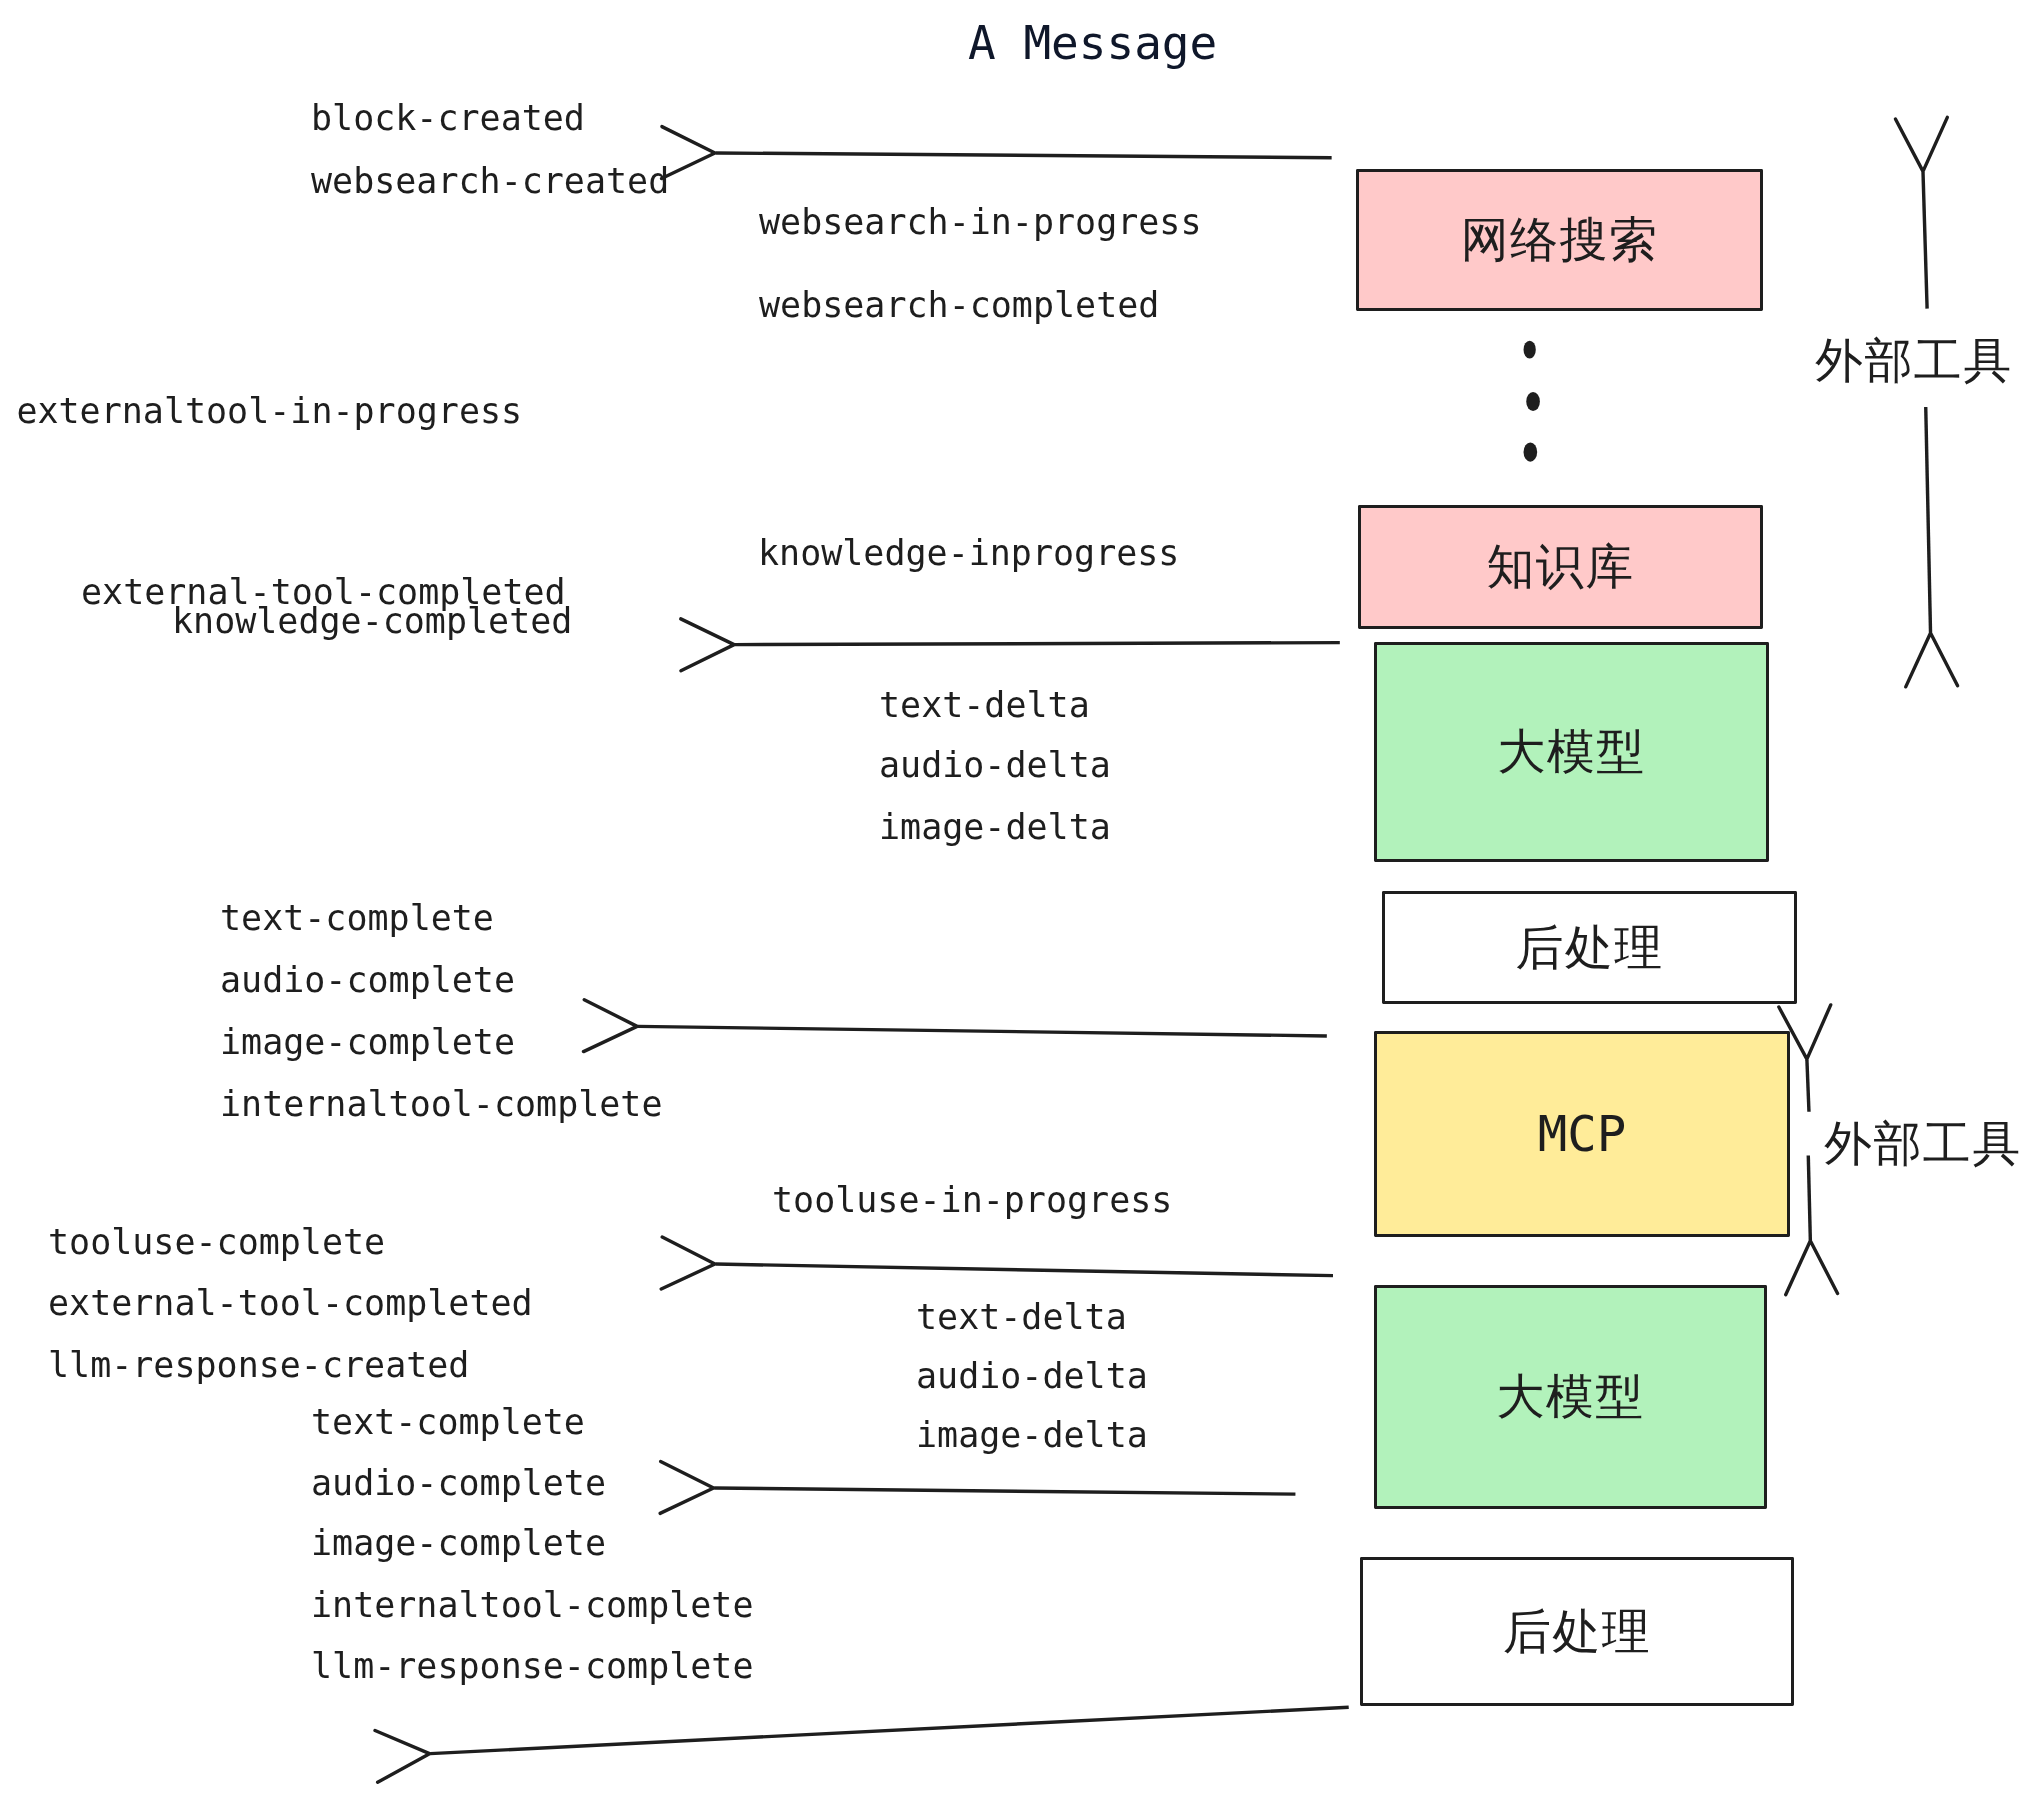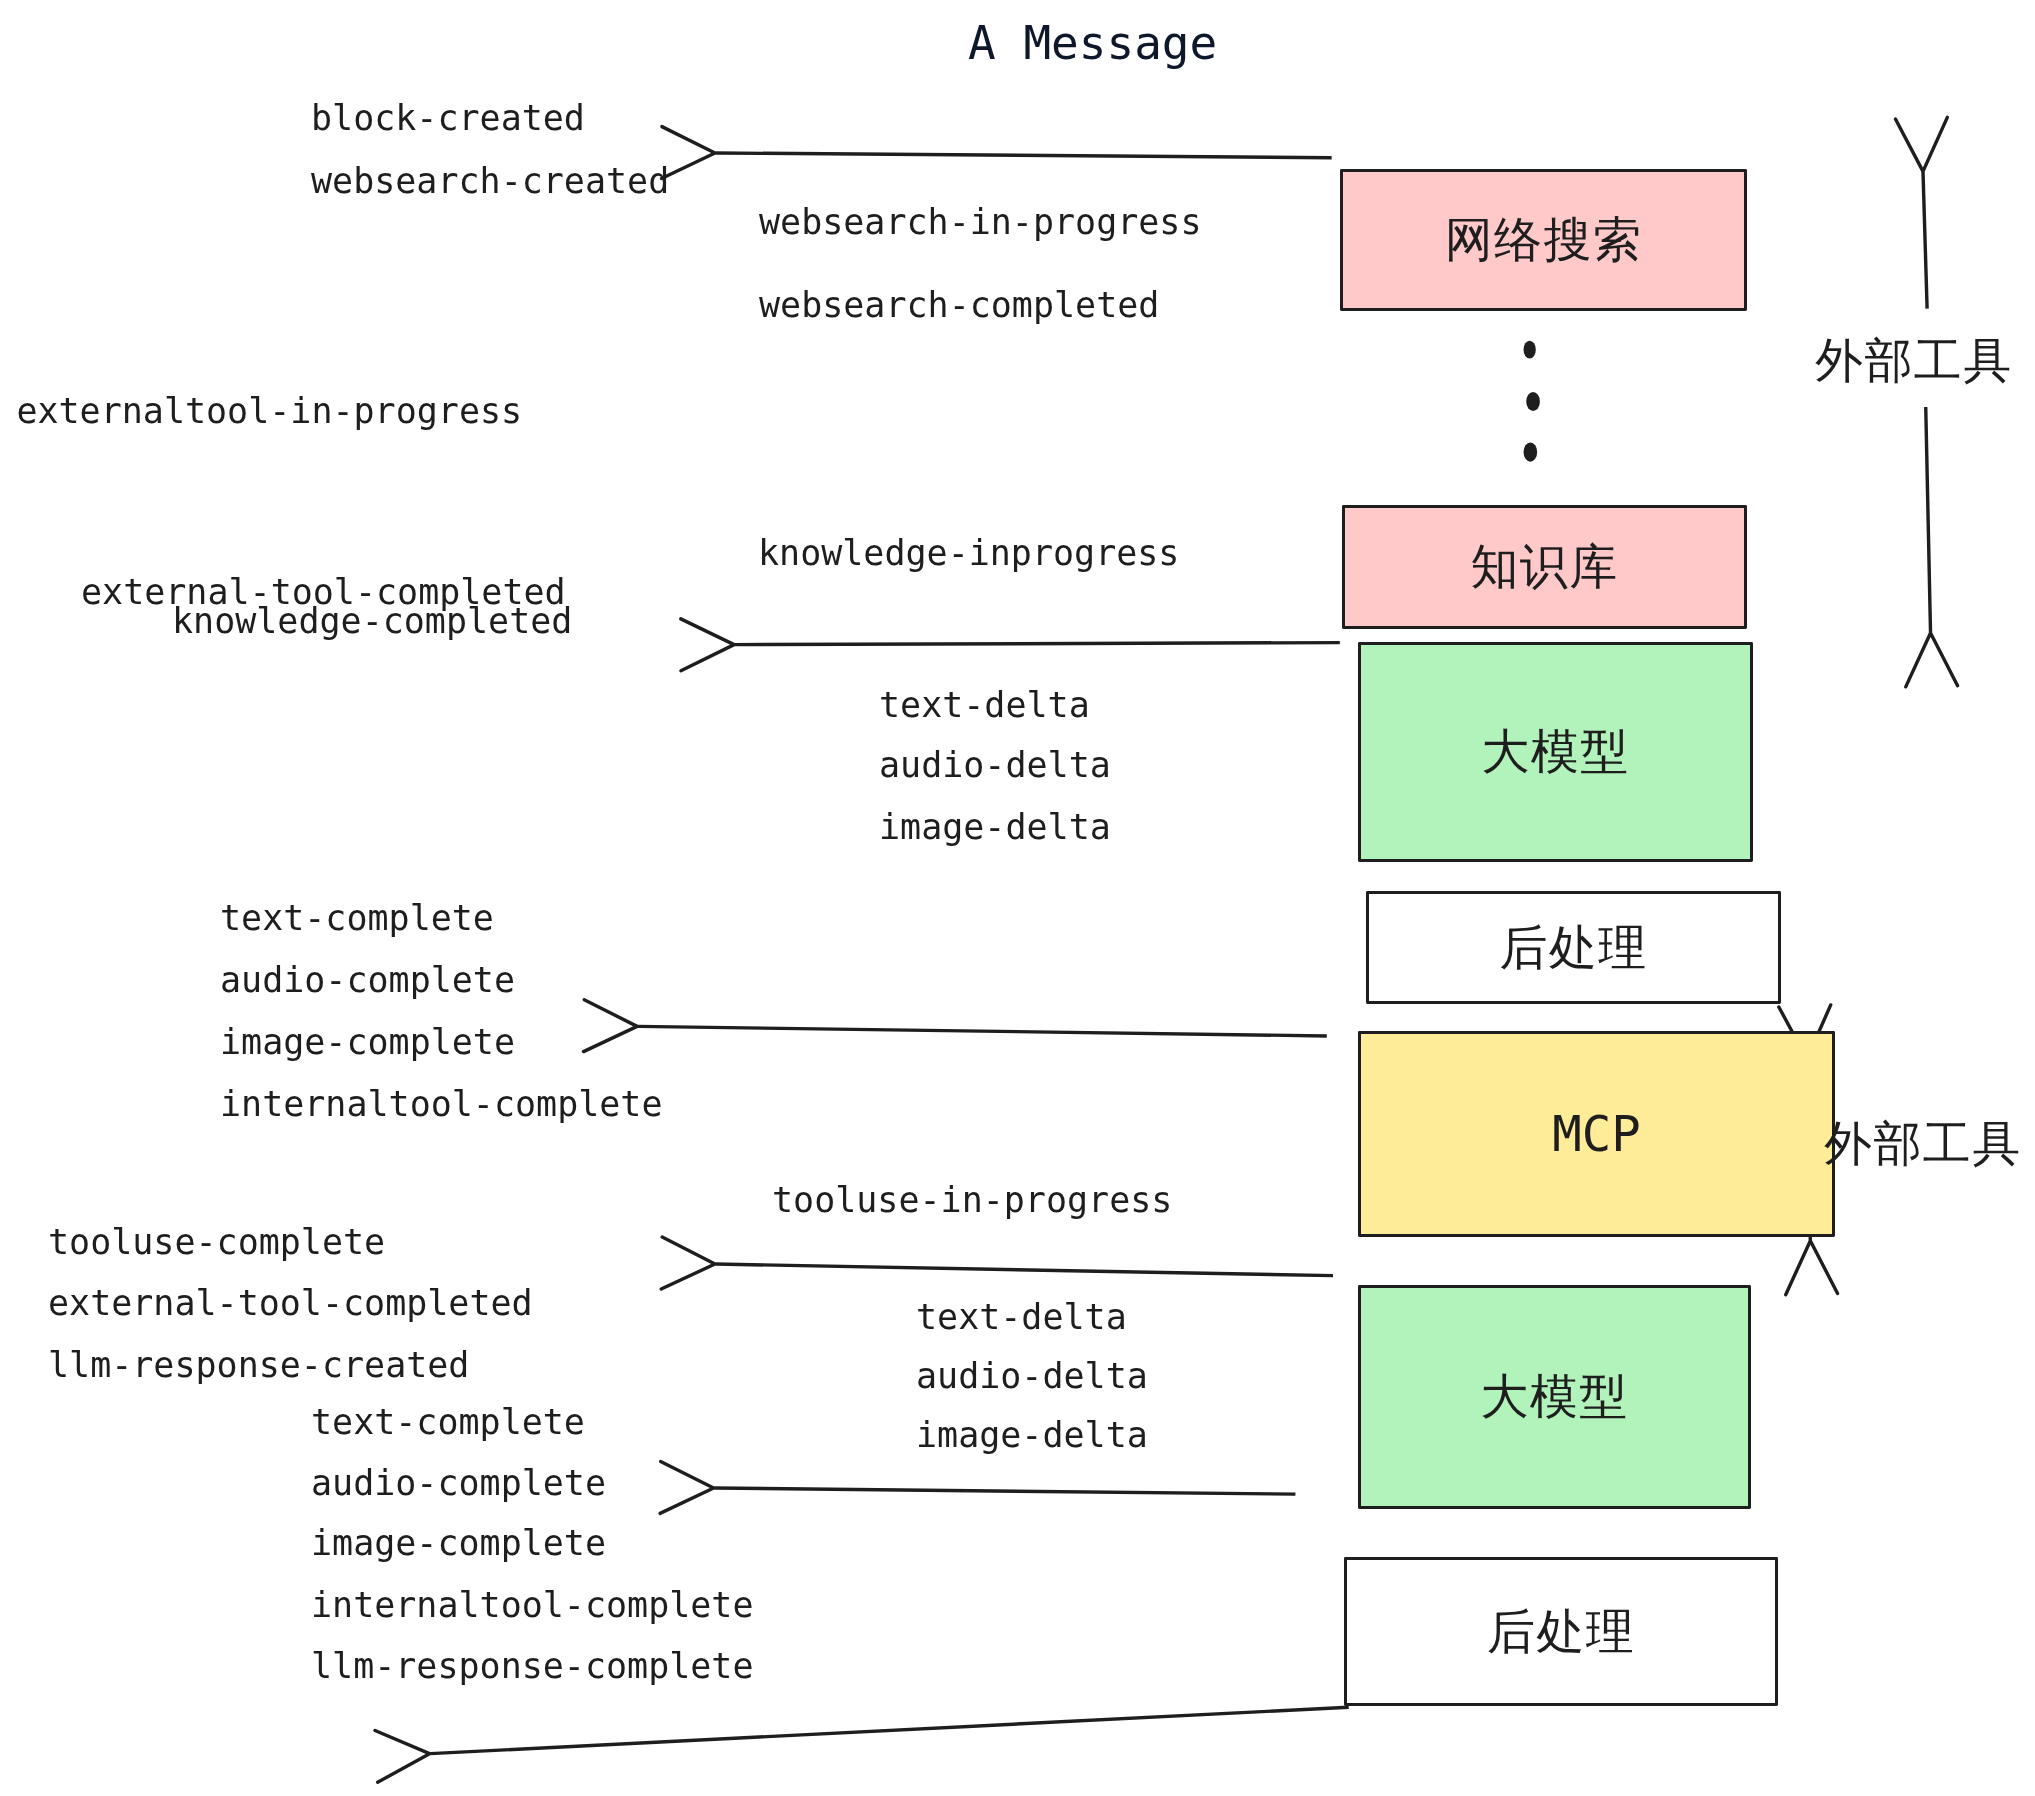--- a/index.html
+++ b/index.html
@@ -27,20 +27,21 @@
   }
   .node{
     position:absolute;
     border:3.4px solid #1e1e1e;
     border-radius:1.4px;
     display:flex;
     align-items:center;
     justify-content:center;
     box-sizing:border-box;
     background:#ffffff;
+    margin-left:16px;
   }
   .node .lbl{
     font-family:"DejaVu Sans", sans-serif;
     font-size:48px;
     color:#1e1e1e;
     letter-spacing:1.4px;
     white-space:nowrap;
   }
   .node .lbl.mono{
     font-family:"DejaVu Sans Mono", monospace;
@@ -101,21 +102,21 @@
   </div>
   <div class="node" style="left: 1342px; top: 505px; width: 405px; height: 124px; background-color: rgb(255, 201, 201); text-align: center;">
     <span class="lbl">知识库</span>
   </div>
   <div class="node" style="left: 1358px; top: 642px; width: 395px; height: 220px; background-color: rgb(178, 242, 187);">
     <span class="lbl">大模型</span>
   </div>
   <div class="node" style="left: 1366px; top: 891px; width: 415px; height: 113px; background-color: rgb(255, 255, 255);">
     <span class="lbl">后处理</span>
   </div>
-  <div class="node" style="left: 1358px; top: 1031px; width: 477px; height: 206px; background-color: rgb(255, 236, 153);">
+  <div class="node" style="left: 1358px; top: 1031px; width: 416px; height: 206px; background-color: rgb(255, 236, 153);">
     <span class="lbl mono">MCP</span>
   </div>
   <div class="node" style="left: 1358px; top: 1285px; width: 393px; height: 224px; background-color: rgb(178, 242, 187);">
     <span class="lbl">大模型</span>
   </div>
   <div class="node" style="left: 1344px; top: 1557px; width: 434px; height: 149px; background-color: rgb(255, 255, 255);">
     <span class="lbl">后处理</span>
   </div>
 
   <div class="annot" style="left:1815px;top:329px">外部工具</div>

